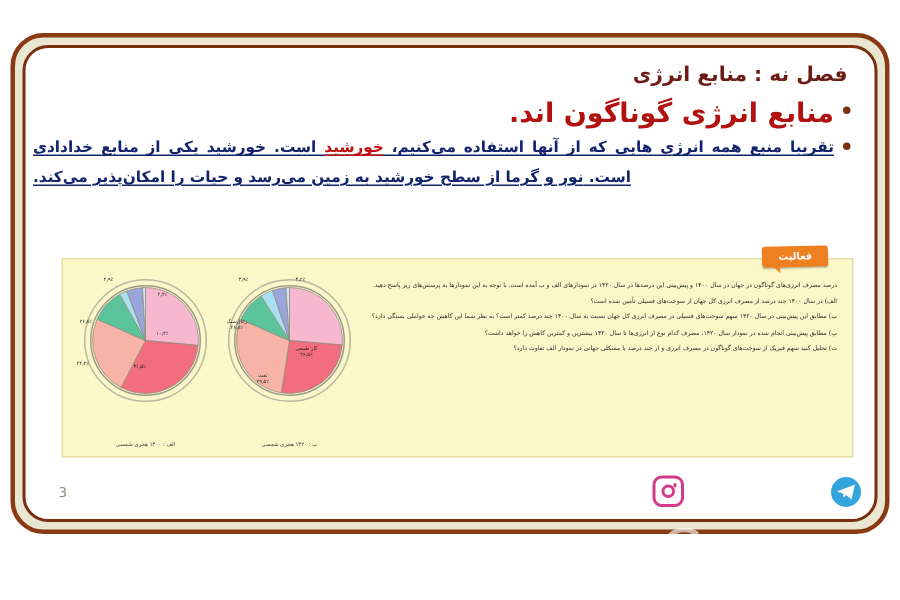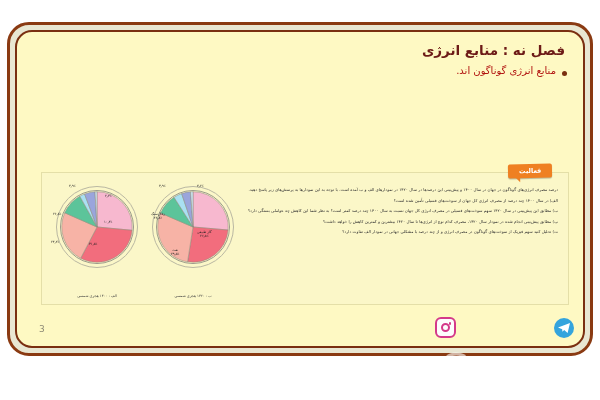--- a/index.html
+++ b/index.html
@@ -15,41 +15,41 @@
     position:absolute;left:7px;top:22px;width:586px;height:334px;
     border:3px solid #8a3a12;
     border-radius:22px;
     background:#e9e7d2;
     box-sizing:border-box;
   }
   .slide-inner{
     position:absolute;left:5px;top:5px;right:5px;bottom:5px;
     border:2px solid #7a2f10;
     border-radius:17px;
-    background:#fef9c3;
+    background:#ffffff;
     box-sizing:border-box;
     overflow:hidden;
   }
 
   
   .chapter-title{
     position:absolute;right:18px;top:10px;
     font-size:13.5px;font-weight:bold;color:#6d1b17;
     letter-spacing:0;white-space:nowrap;
   }
   .bullet-row{position:absolute;display:flex;align-items:flex-start;direction:rtl;}
   .dot{
     width:5px;height:5px;border-radius:50%;background:#7a2f10;
     margin-top:6px;margin-left:6px;flex:0 0 auto;
   }
   .bullet-red{
     right:16px;top:33px;
   }
   .bullet-red .txt{
-    font-size:10px;font-weight:normal;color:#b1120f;white-space:nowrap;
+    font-size:18px;font-weight:bold;color:#b1120f;white-space:nowrap;
   }
   .bullet-body{
     right:16px;top:57px;width:545px;
   }
   .bullet-body .txt{
     font-size:10.2px;font-weight:bold;color:#12246b;
     line-height:1.92;text-align:justify;text-align-last:left;
     text-decoration:underline;text-decoration-color:#12246b;
     text-underline-offset:2px;
   }
@@ -155,20 +155,24 @@
   <div class="slide-outer">
     <div class="slide-inner">
 
       <div class="chapter-title">فصل نه : منابع انرژی</div>
 
       <div class="bullet-row bullet-red">
         <span class="dot"></span>
         <span class="txt">منابع انرژی گوناگون اند.</span>
       </div>
 
+      <div class="bullet-row bullet-body">
+        <span class="dot"></span>
+        <span class="txt"><span>تقریبا منبع همه انرژی هایی که از آنها استفاده می‌کنیم، </span><span class="hl-red">خورشید</span><span> است. خورشید یکی از منابع خدادادی است. </span><span>نور و گرما از سطح خورشید به زمین می‌رسد و حیات را امکان‌پذیر می‌کند.</span></span>
+      </div>
 
       <div class="activity-panel">
 
         <div class="activity-tab">فعالیت</div>
 
         <div class="activity-text">
           <p>درصد مصرف انرژی‌های گوناگون در جهان در سال ۱۴۰۰ و پیش‌بینی این درصدها در سال ۱۴۲۰ در نمودارهای الف و ب آمده است. با توجه به این نمودارها به پرسش‌های زیر پاسخ دهید.</p>
           <p>الف) در سال ۱۴۰۰ چند درصد از مصرف انرژی کل جهان از سوخت‌های فسیلی تأمین شده است؟</p>
           <p>ب) مطابق این پیش‌بینی در سال ۱۴۲۰ سهم سوخت‌های فسیلی در مصرف انرژی کل جهان نسبت به سال ۱۴۰۰ چند درصد کمتر است؟ به نظر شما این کاهش چه عواملی بستگی دارد؟</p>
           <p>پ) مطابق پیش‌بینی انجام شده در نمودار سال ۱۴۲۰، مصرف کدام نوع از انرژی‌ها تا سال ۱۴۲۰ بیشترین و کمترین کاهش را خواهد داشت؟</p>

